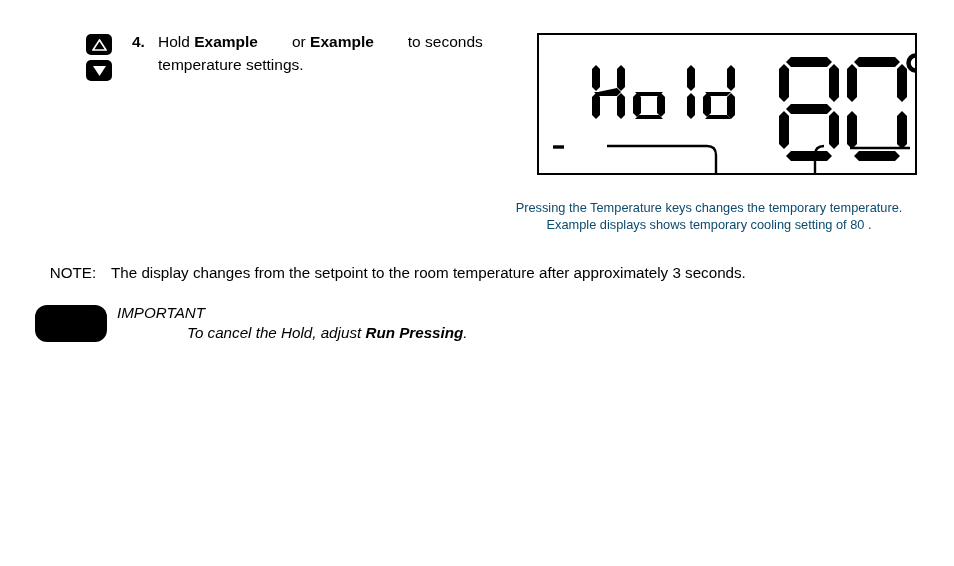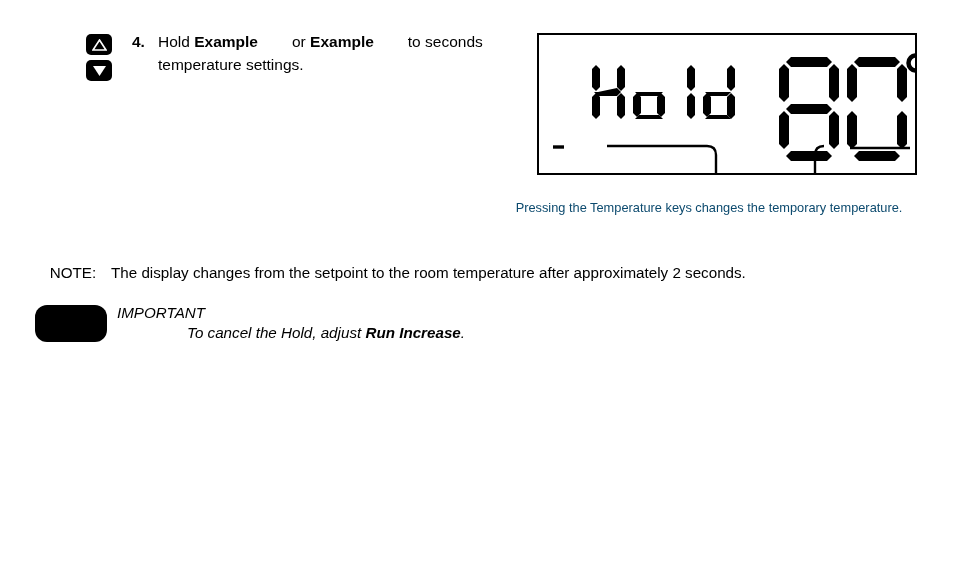--- a/index.html
+++ b/index.html
@@ -223,23 +223,24 @@
         <path d="M 68 111 L 168 111 Q 177 111 177 120 L 177 138" stroke-width="2.4"></path>
         <path d="M 276 138 L 276 120 Q 276 111 285 111" stroke-width="2.4"></path>
         <line x1="311" y1="113" x2="371" y2="113" stroke-width="2.4"></line>
       </g>
     </svg>
   </div>
 </div>
 
 <div class="caption">
   <div>Pressing the Temperature keys changes the temporary temperature.</div>
+  <div>Example displays shows temporary cooling setting of 80 .</div>
 </div>
 
 <div class="note-row">
-  <span class="note-label">NOTE:</span><span>The display changes from the setpoint to the room temperature after approximately 2 seconds.</span>
+  <span class="note-label">NOTE:</span><span>The display changes from the setpoint to the room temperature after approximately 3 seconds.</span>
 </div>
 
 <div class="important-block">
   <div class="important-icon"></div>
   <div class="important-title">IMPORTANT</div>
-  <div class="important-body"><span>To cancel the Hold, adjust </span><span class="bold">Run Increase</span><span>.</span></div>
+  <div class="important-body"><span>To cancel the Hold, adjust </span><span class="bold">Run Pressing</span><span>.</span></div>
 </div>
 
 </body></html>

